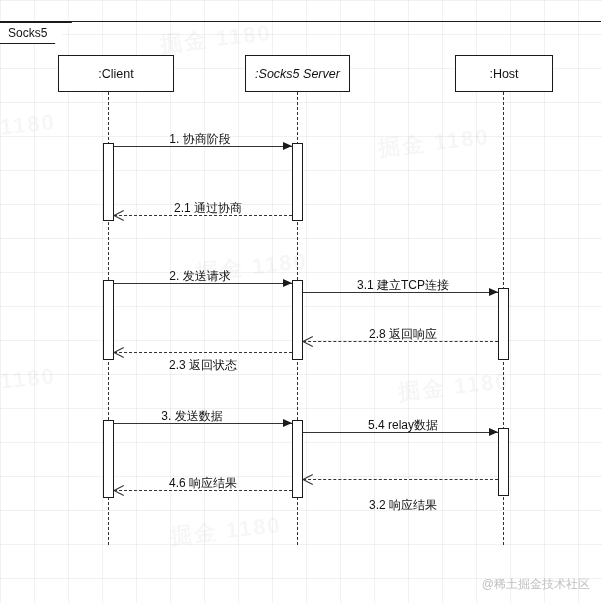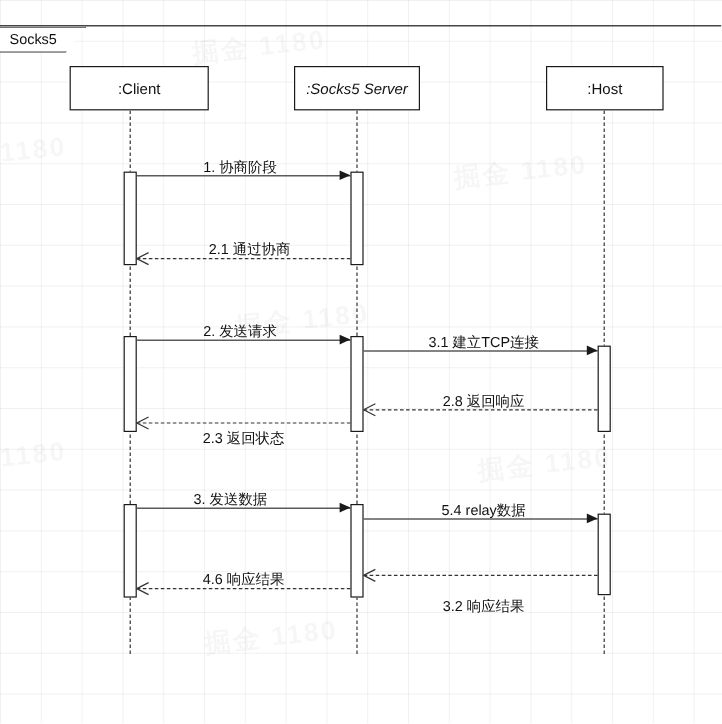--- a/index.html
+++ b/index.html
@@ -214,13 +214,14 @@
       <div class="arrow-solid right" style="top: 428px; left: 488.5px;"></div>
       <div class="msg-label" style="left: 403px; top: 417px;">5.4 relay数据</div>
       <div class="msg-line dashed" style="left: 302.5px; top: 479px; width: 195px;"></div>
       <div class="arrow-open left" style="top: 474px; left: 302.5px;"></div>
       <div class="msg-label" style="left: 403px; top: 464px; margin-top: 33px;">3.2 响应结果</div>
       <div class="msg-line dashed" style="left: 113.5px; top: 490px; width: 178px;"></div>
       <div class="arrow-open left" style="top: 485px; left: 113.5px;"></div>
       <div class="msg-label" style="left: 203px; top: 475px;">4.6 响应结果</div>
     </div>
 
+  <div id="watermark">@稀土掘金技术社区</div>
 </div>
 
 </body></html>

